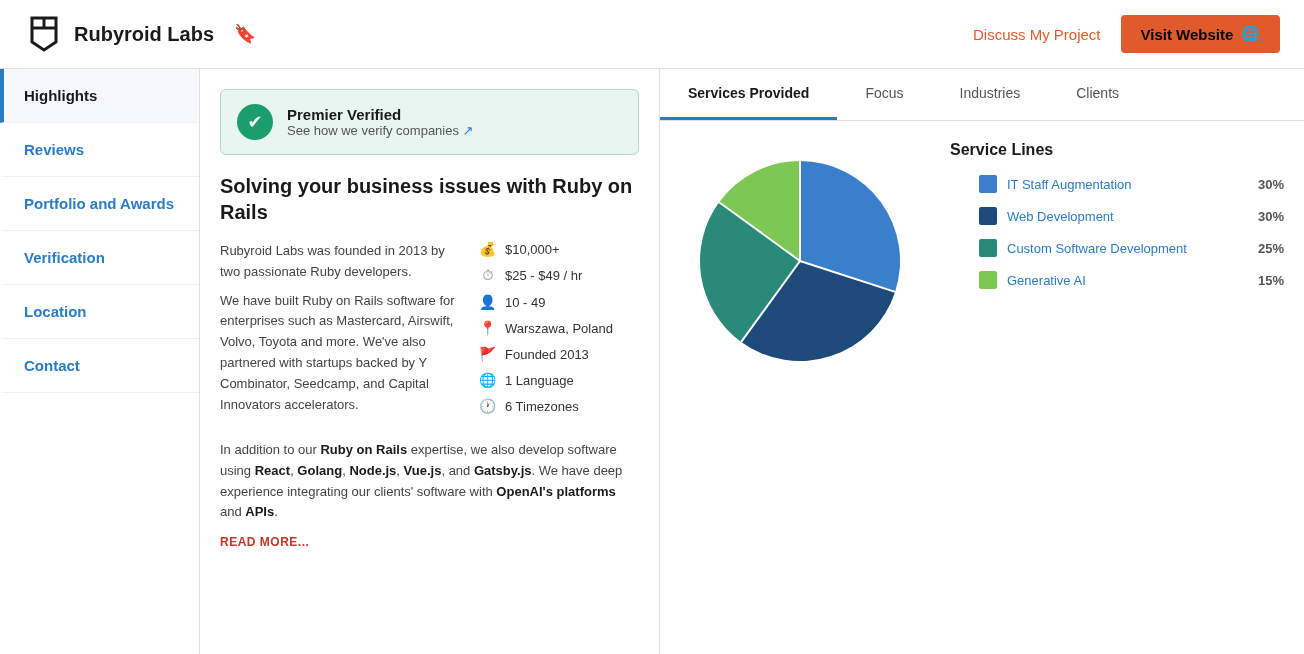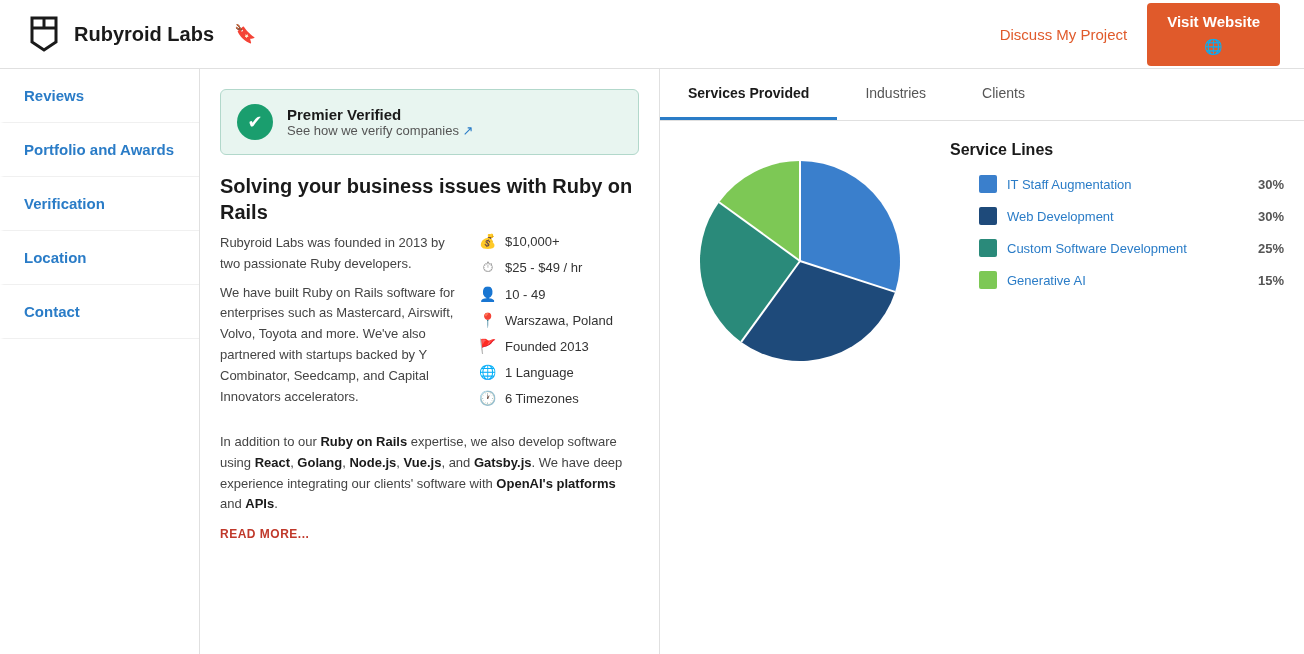--- a/index.html
+++ b/index.html
@@ -40,31 +40,30 @@
       gap: 20px;
     }
     .discuss-link {
       color: #e05a2b;
       text-decoration: none;
       font-size: 15px;
       font-weight: 500;
     }
     .visit-btn {
       background: #e05a2b;
-      color: #ffffff;
+      color: #000000;
       border: none;
       border-radius: 4px;
       padding: 10px 20px;
       font-size: 15px;
       font-weight: bold;
       cursor: pointer;
       display: flex;
       align-items: center;
       gap: 8px;
-      flex-direction: column;
     }
 
     
     .main-layout {
       display: flex;
       height: calc(654px - 68px);
       overflow: hidden;
     }
 
     
@@ -168,21 +167,21 @@
     .premier-link {
       color: #2a7cc7;
       text-decoration: none;
     }
 
     
     .company-heading {
       font-size: 20px;
       font-weight: bold;
       color: #1a1a1a;
-      margin-bottom: 8px;
+      margin-bottom: 16px;
       line-height: 1.3;
     }
 
     
     .desc-stats {
       display: flex;
       gap: 20px;
       margin-bottom: 16px;
     }
     .desc-text {
@@ -316,20 +315,23 @@
     <button class="visit-btn">
       <span>Visit Website</span>
       <span>🌐</span>
     </button>
   </div>
 </div>
 
 <div class="main-layout">
 
   <div class="sidebar">
+    <div class="sidebar-item active">
+      <span>Highlights</span>
+    </div>
     <div class="sidebar-item">
       <span>Reviews</span>
     </div>
     <div class="sidebar-item">
       <span>Portfolio and Awards</span>
     </div>
     <div class="sidebar-item">
       <span>Verification</span>
     </div>
     <div class="sidebar-item">
@@ -403,20 +405,23 @@
       </p>
 
       <a class="read-more">READ MORE...</a>
     </div>
 
     <div class="right-panel">
 
       <div class="tabs-bar">
         <div class="tab-item active">
           <span>Services Provided</span>
+        </div>
+        <div class="tab-item">
+          <span>Focus</span>
         </div>
         <div class="tab-item">
           <span>Industries</span>
         </div>
         <div class="tab-item">
           <span>Clients</span>
         </div>
       </div>
 
       <div class="chart-section">

